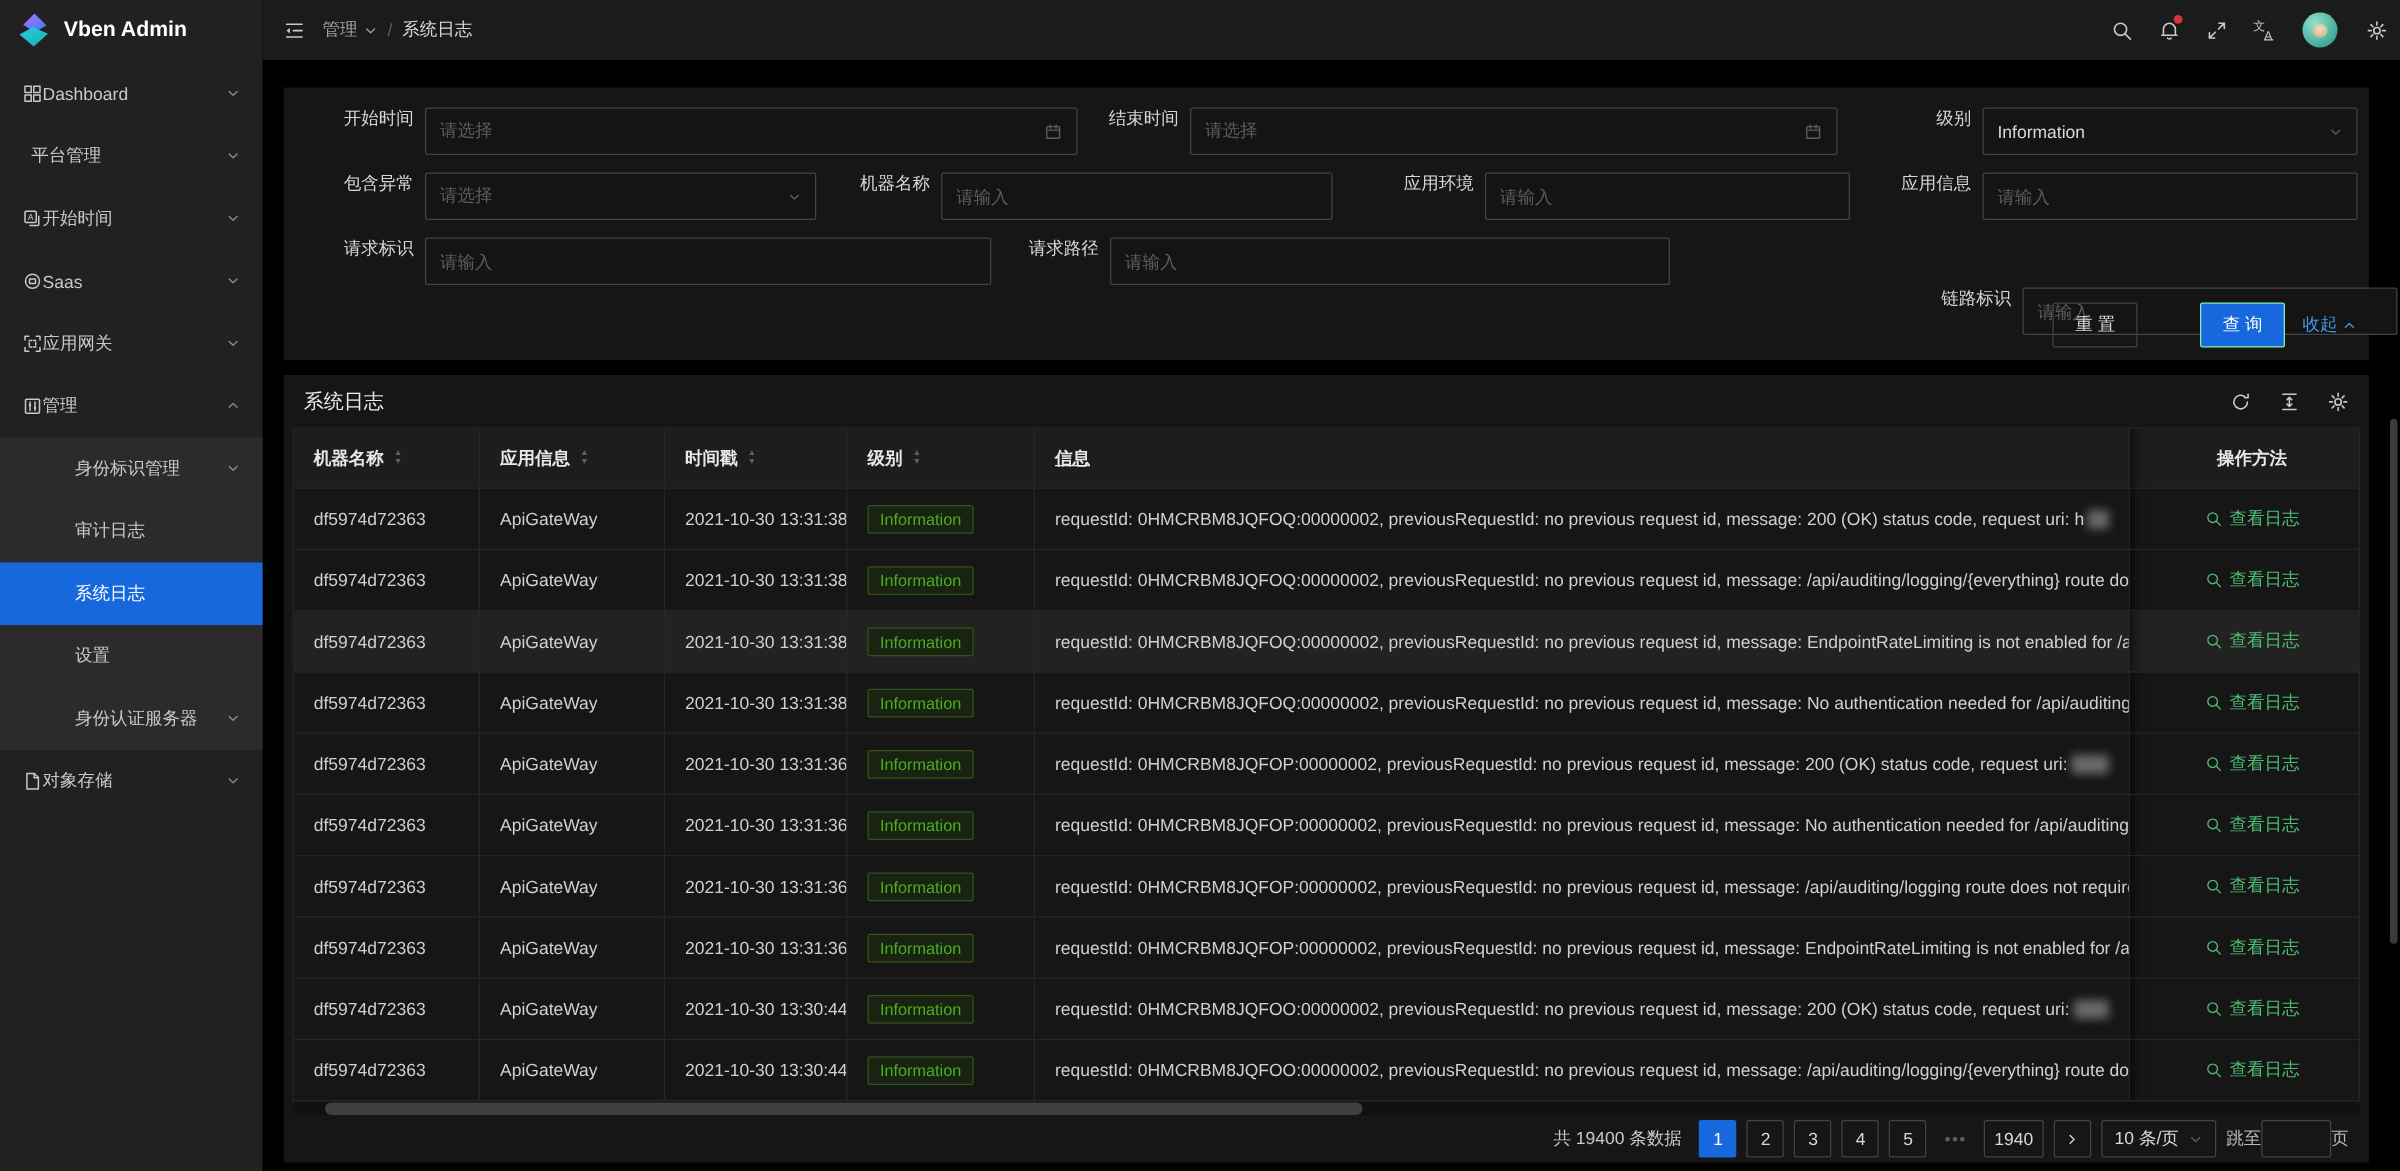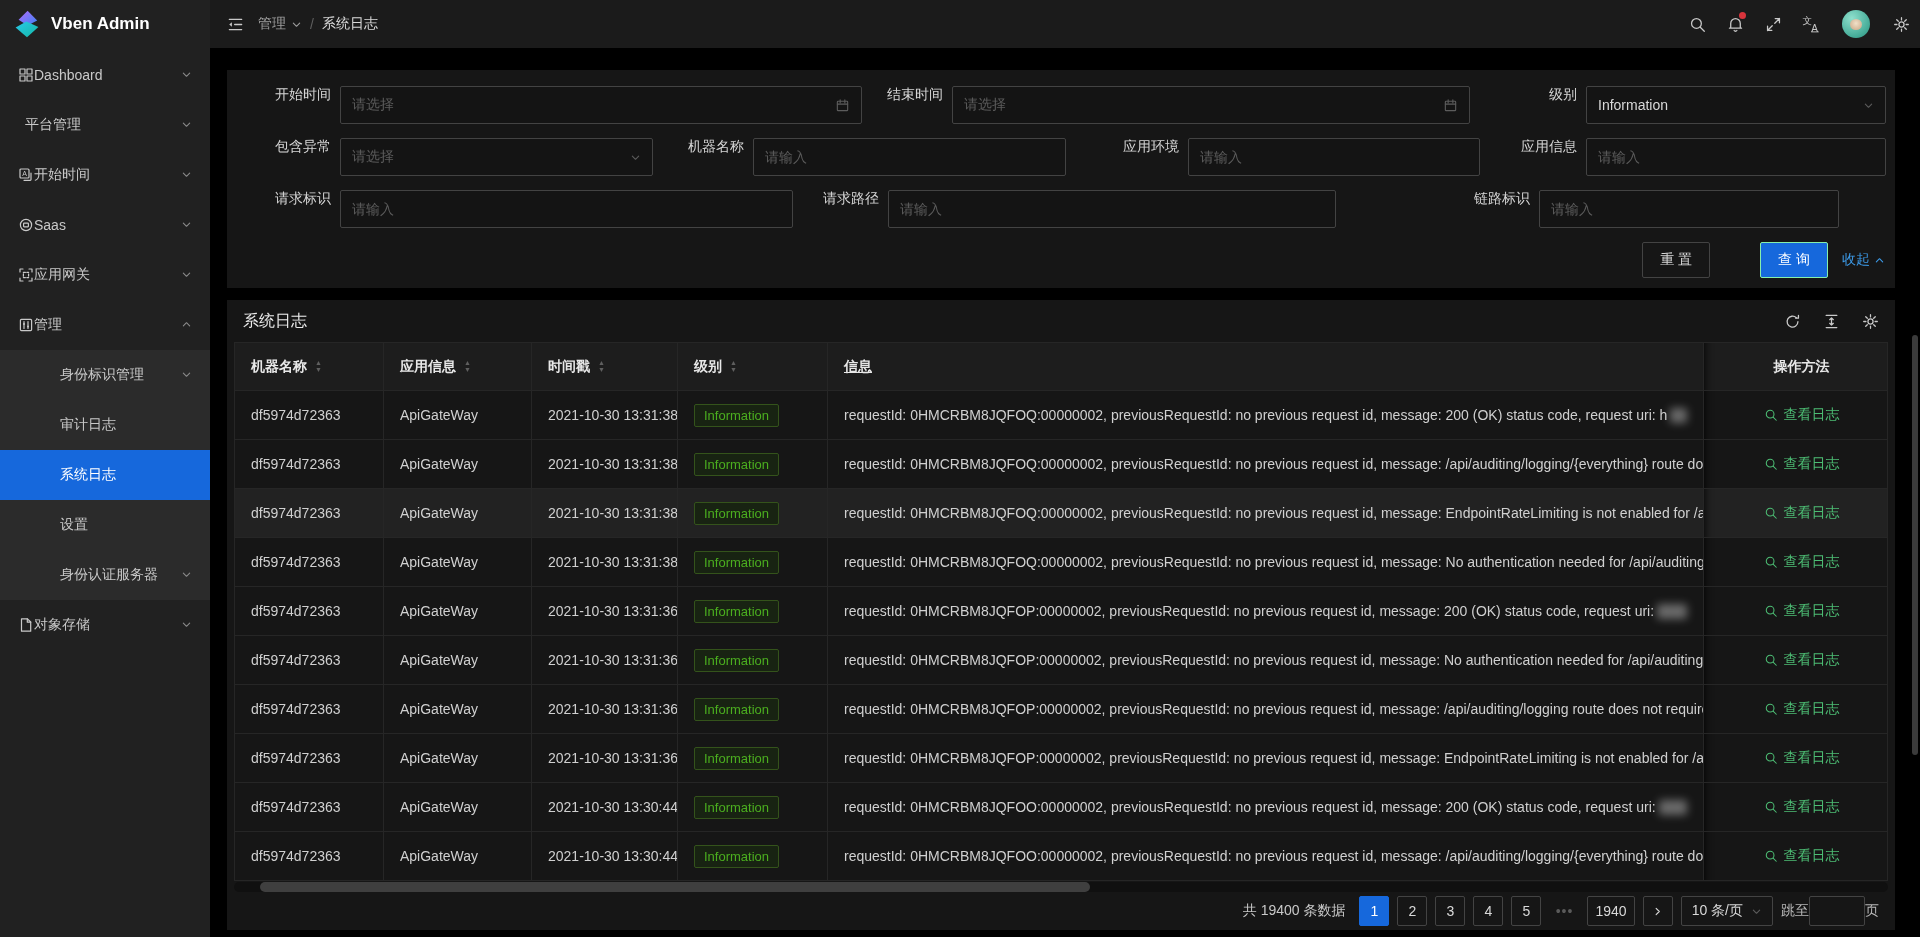--- a/index.html
+++ b/index.html
@@ -379,21 +379,21 @@
           </div>
           <div class="f-row" style="top: 120px;">
             <div class="field" style="left: -17px; width: 583px;">
               <span class="f-label">请求标识</span>
               <input class="ctrl-input" placeholder="请输入" style="width: 453px; flex: 0 0 auto;">
             </div>
             <div class="field" style="left: 531px; width: 578px;">
               <span class="f-label">请求路径</span>
               <input class="ctrl-input" placeholder="请输入" style="width: 448px; flex: 0 0 auto;">
             </div>
-            <div class="field" style="left: 1182px; width: 430px;">
+            <div class="field" style="left: 1261px; width: 430px; margin-top: 40px;">
               <span class="f-label">链路标识</span>
               <input class="ctrl-input" placeholder="请输入" style="width: 300px; flex: 0 0 auto;">
             </div>
           </div>
         </div>
       <div class="btn-row">
         <button class="btn btn-default">重 置</button>
         <button class="btn btn-primary">查 询</button>
         <span class="collapse-link">
           <span>收起</span>

